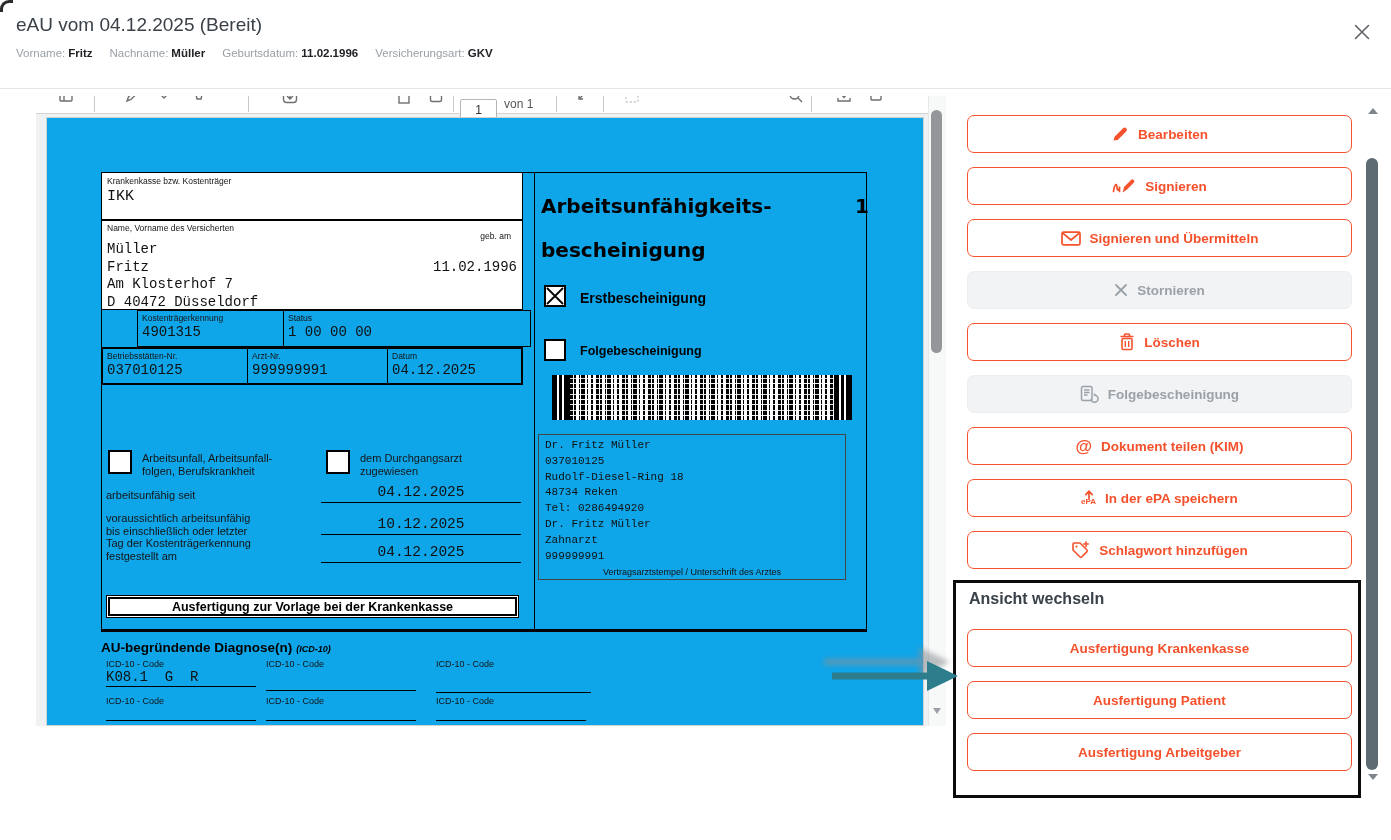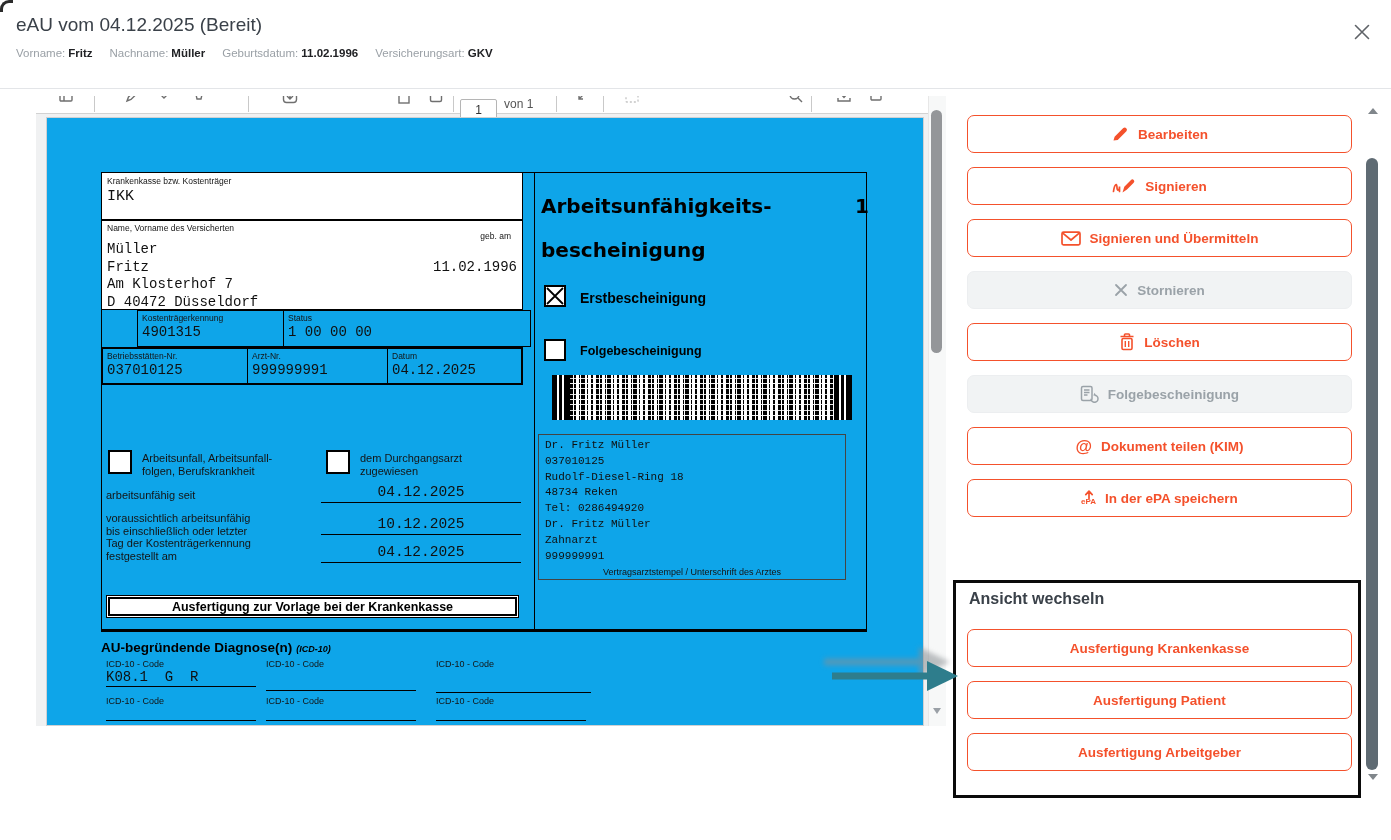--- a/index.html
+++ b/index.html
@@ -375,20 +375,30 @@
     <span class="ic">
         <span class="epa-wrap">
           <svg width="10" height="9" viewBox="0 0 10 9">
             <path d="M5 8.5 V2 M1.8 4.6 L5 1.2 L8.2 4.6" fill="none" stroke="currentColor" stroke-width="1.7" stroke-linecap="round" stroke-linejoin="round"></path>
           </svg>
           <span class="epa-text">ePA</span>
         </span>
       </span>
     <span>In der ePA speichern</span>
   </button>
+  <button class="act" style="top:531px">
+    <span class="ic">
+        <svg width="19" height="18" viewBox="0 0 19 18">
+          <path d="M2 9 V3.2 a1.2 1.2 0 0 1 1.2-1.2 H9 L15.8 8.8 a1.5 1.5 0 0 1 0 2.1 L10.9 15.8 a1.5 1.5 0 0 1-2.1 0 Z" fill="none" stroke="currentColor" stroke-width="1.6" stroke-linejoin="round"></path>
+          <circle cx="5.5" cy="5.5" r="1.1" fill="currentColor"></circle>
+          <path d="M15 .8 v4.6 M12.7 3.1 h4.6" stroke="currentColor" stroke-width="1.5" stroke-linecap="round"></path>
+        </svg>
+      </span>
+    <span>Schlagwort hinzufügen</span>
+  </button>
 
   <div class="abs" id="view-box"></div>
   <div class="abs" id="view-heading">Ansicht wechseln</div>
   <button class="act" style="top:629px">
     <span>Ausfertigung Krankenkasse</span>
   </button>
   <button class="act" style="top:681px">
     <span>Ausfertigung Patient</span>
   </button>
   <button class="act" style="top:733px">

